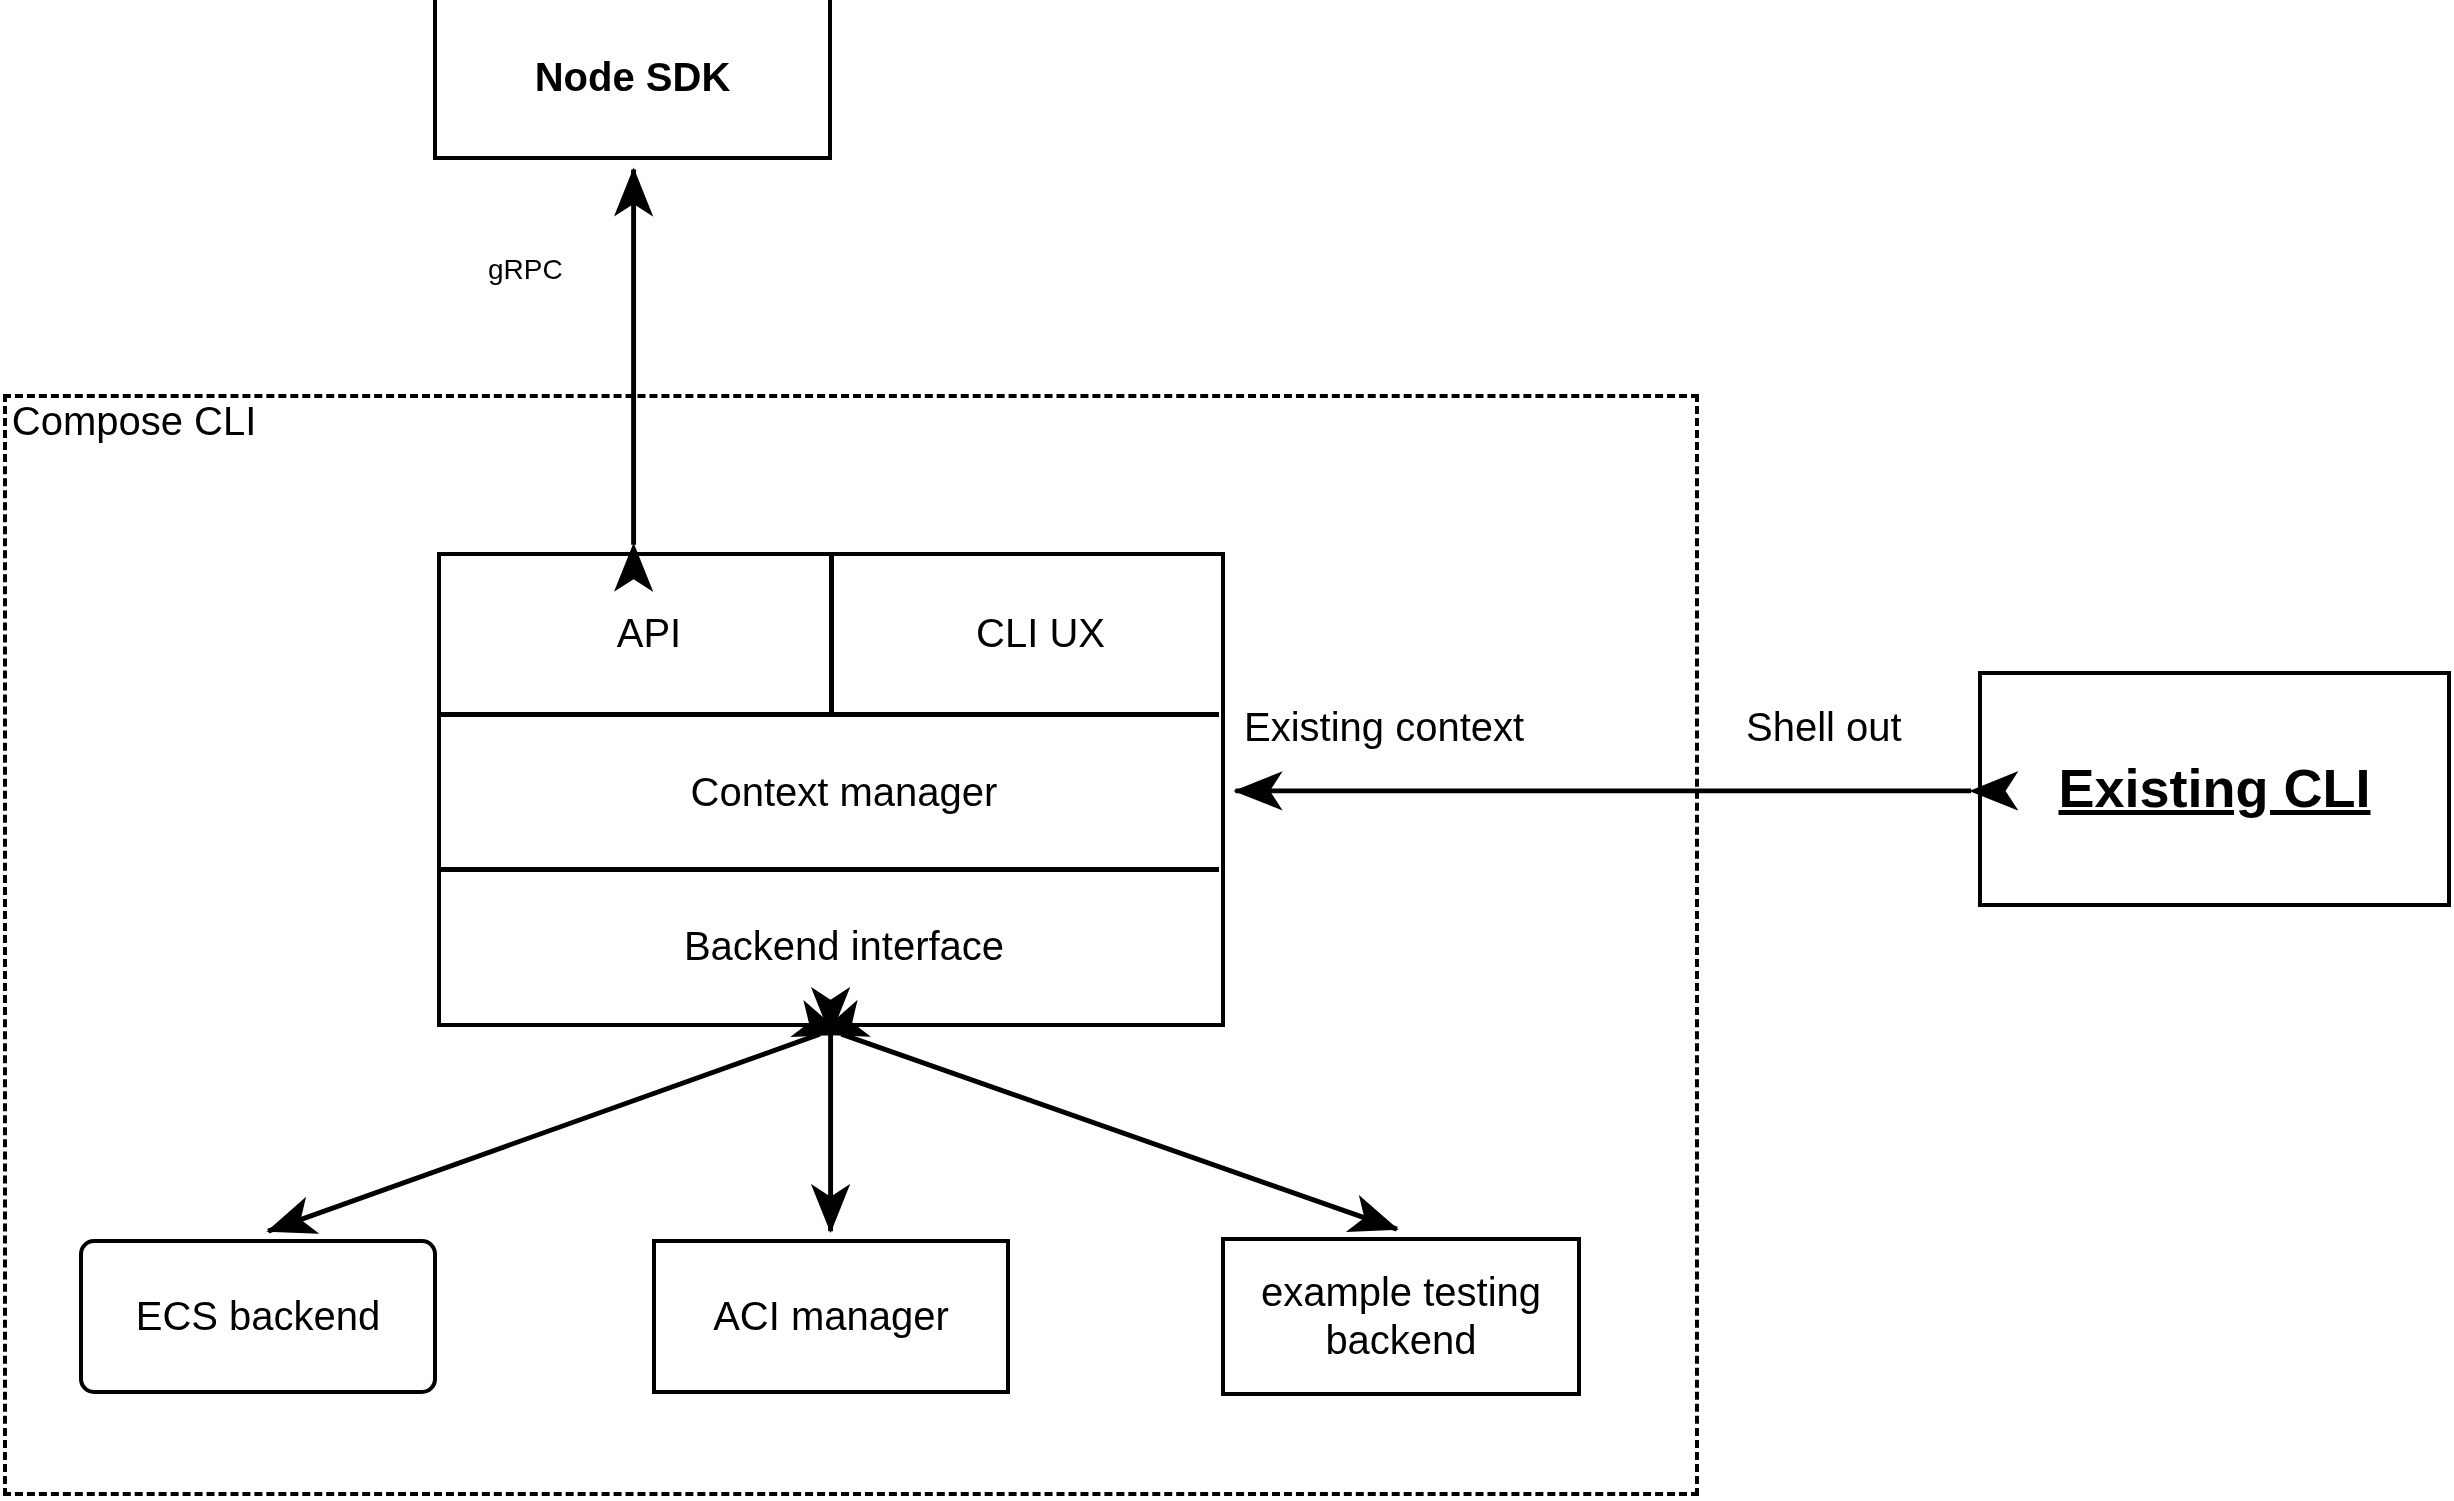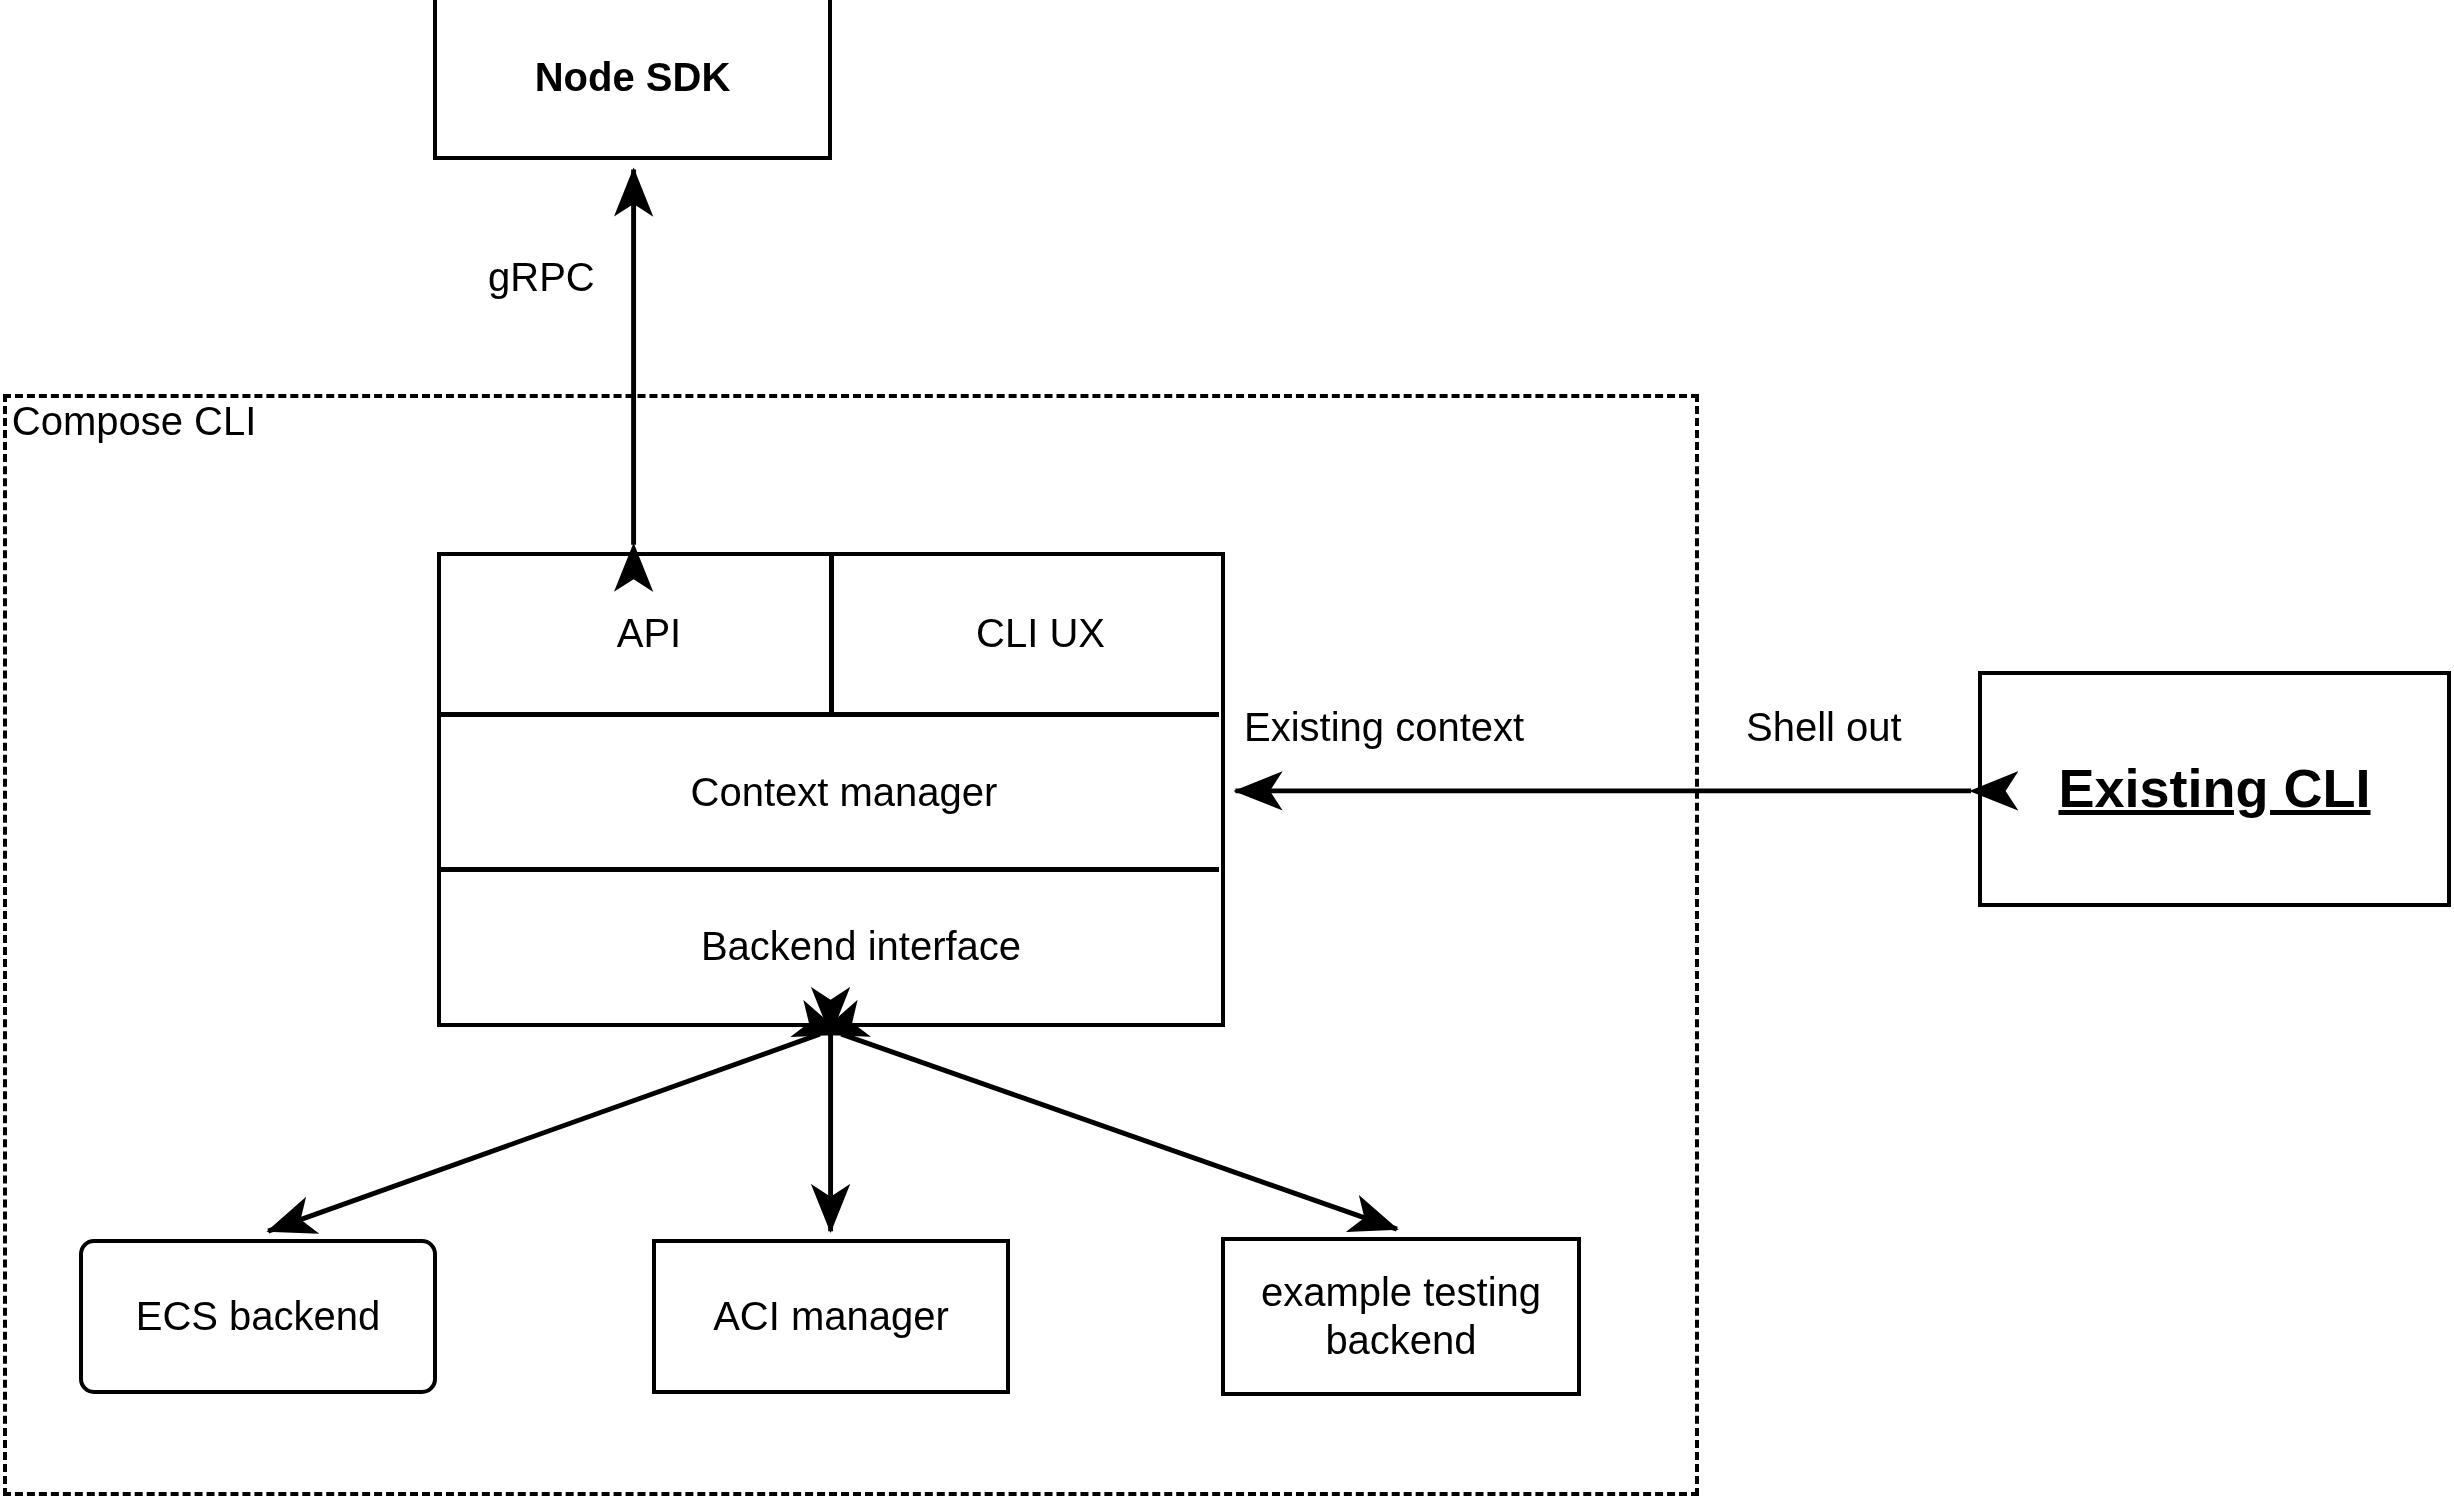--- a/index.html
+++ b/index.html
@@ -79,21 +79,21 @@
 <div id="canvas">
 
   <div id="dashed-region" style="left:3px; top:394px; width:1696px; height:1102px;"></div>
 
   <div id="compose-cli-label" style="left:11.8px; top:399px; font-size:40px;">Compose CLI</div>
 
   <div class="box box-bold" style="left:433px; top:-4.9px; width:399px; height:165px; font-size:40px;">
     <span>Node SDK</span>
   </div>
 
-  <div class="lbl" style="left:488px; top:254px; font-size:40px;">gRPC</div>
+  <div class="lbl" style="left:488px; top:254px; font-size:28px;">gRPC</div>
 
   <div class="box" style="left:437px; top:552px; width:788px; height:475px; padding:0; display:block;">
 
     <div class="row" style="left:0px; top:0px; width:778px; height:156px;">
       <div class="row" style="left:0px; top:0px; width:388px; height:156px; font-size:40px;">
         <span>API</span>
       </div>
       <div class="row" style="left:393px; top:0px; width:385px; height:156px; font-size:40px;">
         <span>CLI UX</span>
       </div>
@@ -101,21 +101,21 @@
     </div>
 
     <div class="hdiv" style="left:0px; top:156px; width:778px; height:4.9px;"></div>
 
     <div class="row" style="left:0px; top:161px; width:778px; height:151px; font-size:40px;">
       <span>Context manager</span>
     </div>
 
     <div class="hdiv" style="left:0px; top:311px; width:778px; height:4.9px;"></div>
 
-    <div class="row" style="left:0px; top:316px; width:778px; height:149px; font-size:40px;margin-left:17px;">
+    <div class="row" style="left:0px; top:316px; width:778px; height:149px; font-size:40px;">
       <span>Backend interface</span>
     </div>
   </div>
 
   <div class="lbl" style="left:1244px; top:704px; font-size:40px;">Existing context</div>
 
   <div class="lbl" style="left:1746px; top:704px; font-size:40px;">Shell out</div>
 
   <div class="box box-bold" style="left:1978px; top:671px; width:473px; height:236px; font-size:54px;text-decoration:underline;">
     <span>Existing CLI</span>

